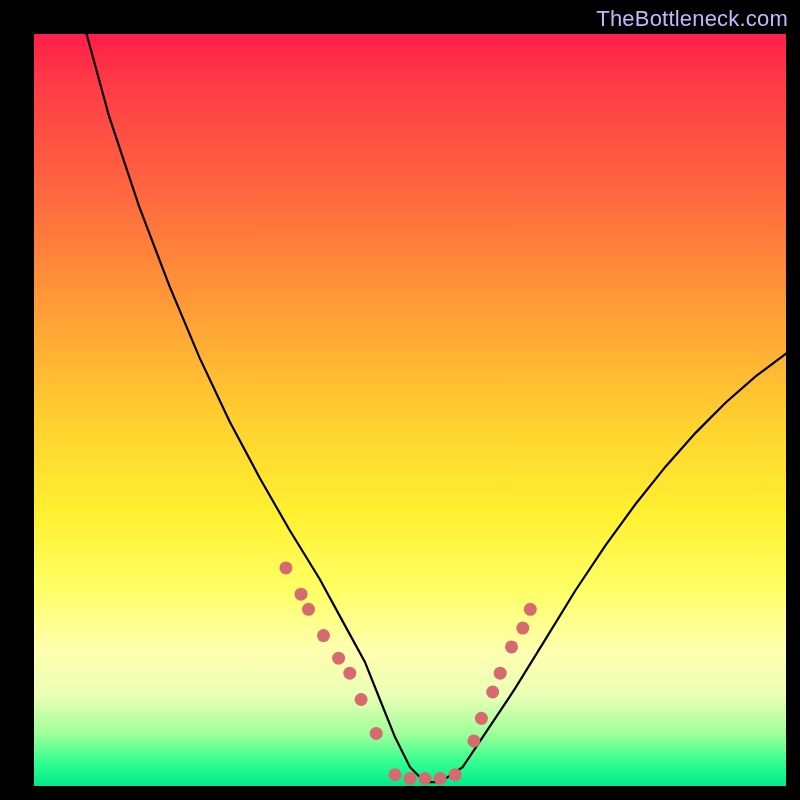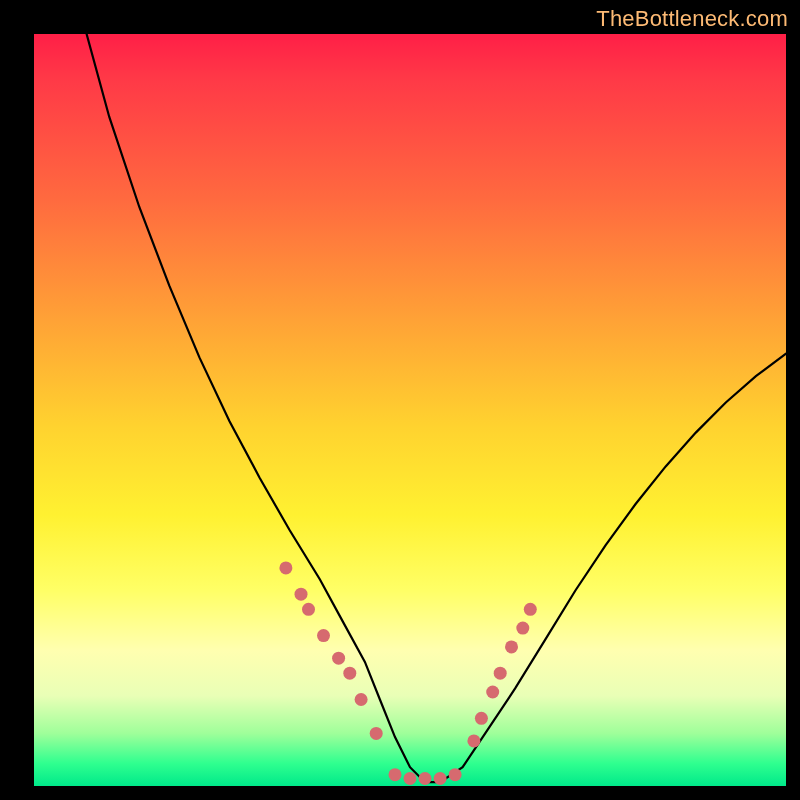--- a/index.html
+++ b/index.html
@@ -37,21 +37,21 @@
       #ffffb0 82%,
       #e9ffb6 88%,
       #9fff9a 93%,
       #2fff8f 97%,
       #00e98a 100%);
   }
   .watermark {
     position: absolute;
     top: 6px;
     right: 12px;
-    color: #fdba74;
+    color: #c4b5fd;
     font-size: 22px;
     letter-spacing: 0.2px;
     user-select: none;
   }
   svg.overlay {
     position: absolute;
     left: 0;
     top: 0;
     width: 752px;
     height: 752px;

